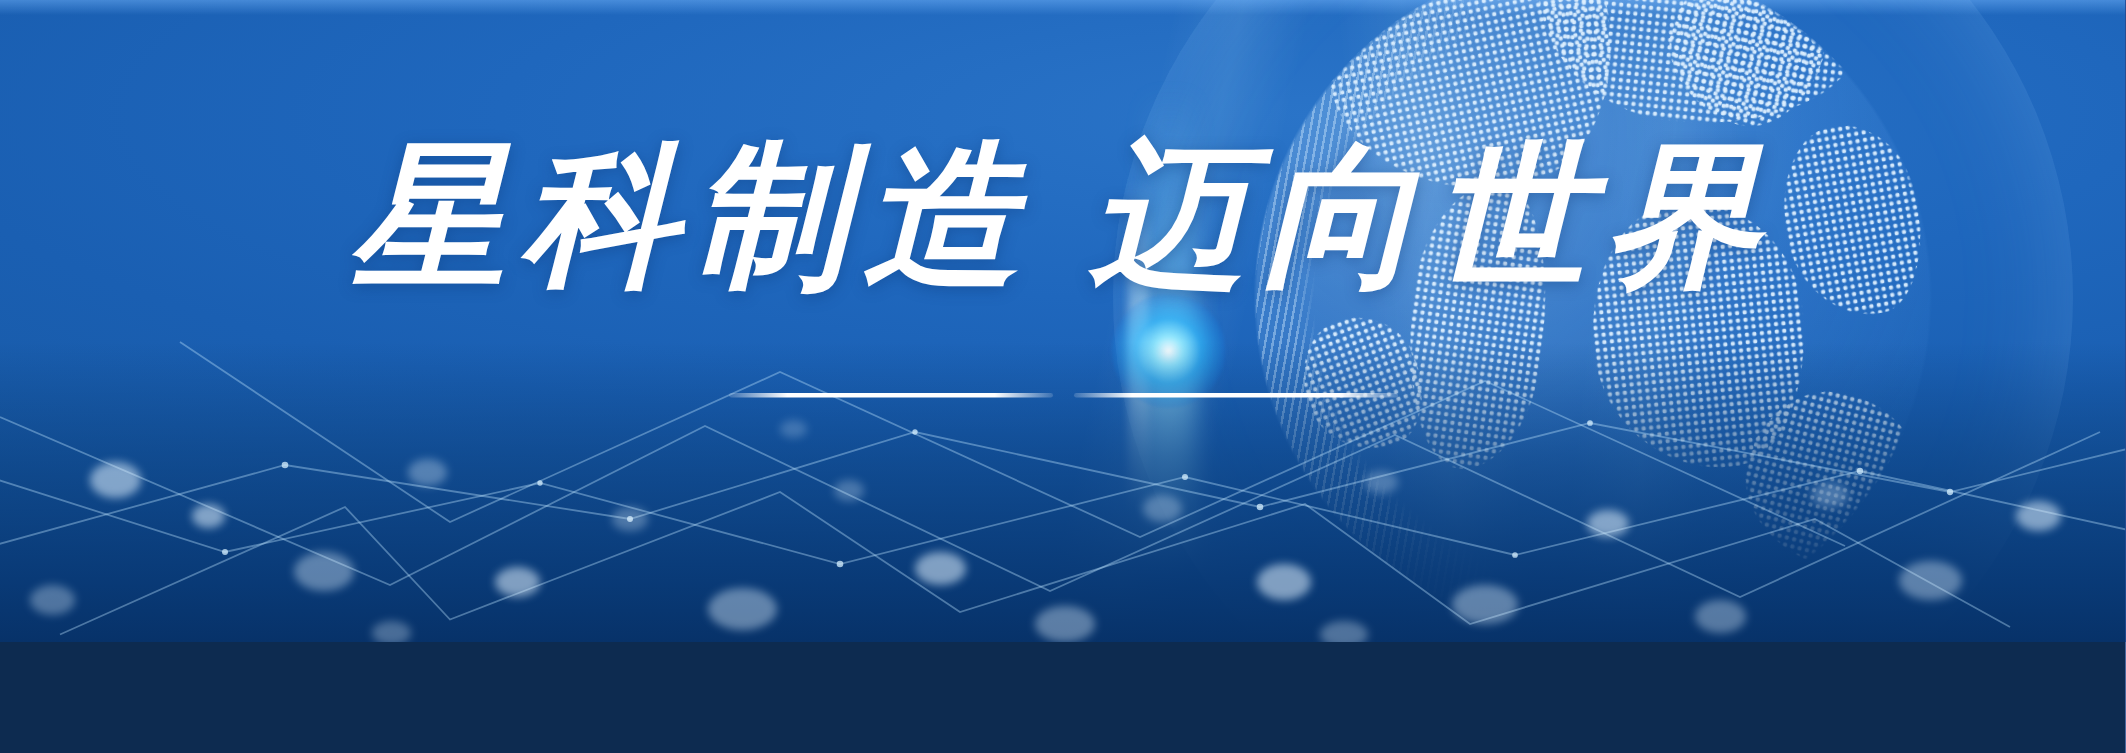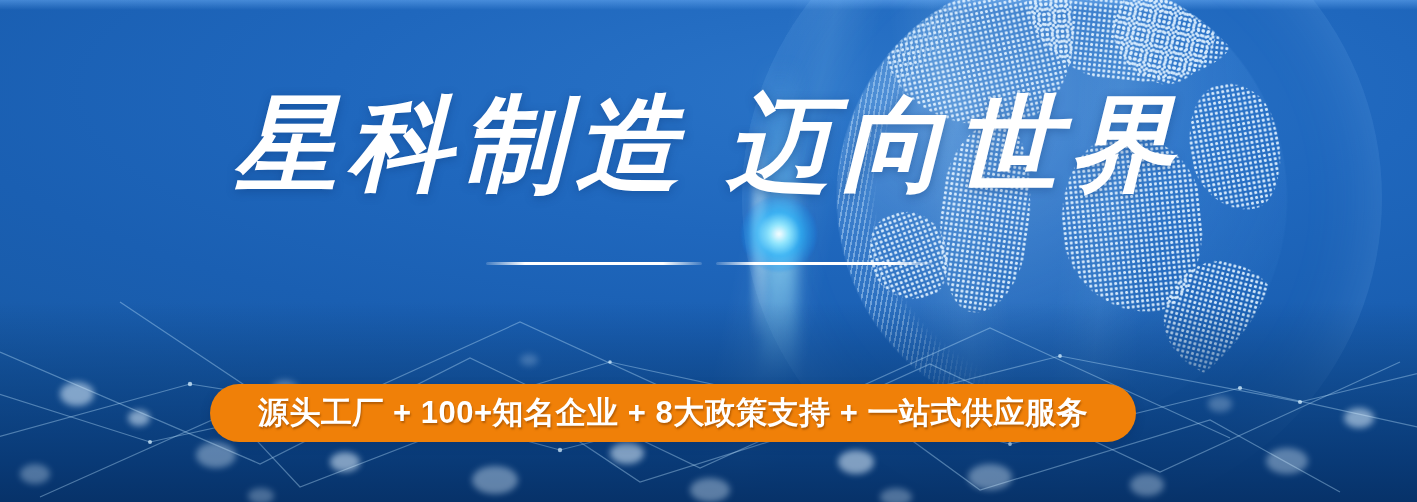--- a/index.html
+++ b/index.html
@@ -1,21 +1,21 @@
 <!DOCTYPE html>
 <html><head>
 <meta charset="utf-8">
 <style>
   html,body{margin:0;padding:0;background:#0d2b50;}
   *{box-sizing:border-box;}
 
   .banner{
     position:relative;
     width:1417px;
-    height:502px;
+    height:428px;
     overflow:hidden;
     font-family:"Liberation Sans","DejaVu Sans",sans-serif;
     background:#1d4ed8;
   }
 
   
   .bg-base{
     position:absolute;inset:0;
     background:
       radial-gradient(110% 85% at 62% 18%, #2a74c8 0%, #1f67bd 35%, #1a5fb2 60%, #17579f 100%);
@@ -273,17 +273,14 @@
 
   <div class="title">
     <span>星科制造</span><span class="gap"></span><span>迈向世界</span>
   </div>
 
   <div class="sub-row">
     <div class="rule"></div>
     <div class="rule"></div>
   </div>
 
-  <div class="pill">
-    <span class="pill-text">源头工厂 + 100+知名企业 + 8大政策支持 + 一站式供应服务</span>
-  </div>
 
 </div>
 
 </body></html>

